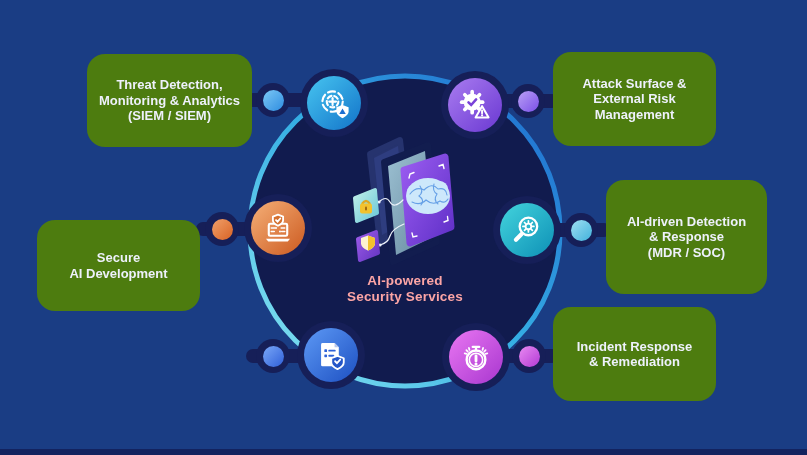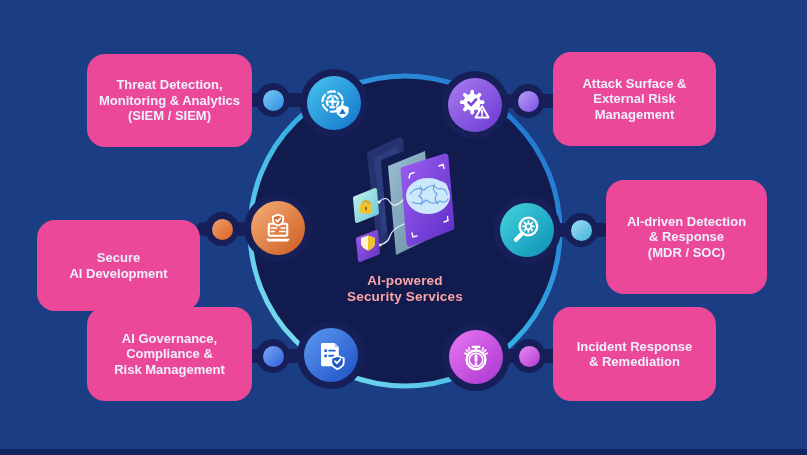--- a/index.html
+++ b/index.html
@@ -14,21 +14,21 @@
   .hub-svg{position:absolute;left:245px;top:71px;width:320px;height:320px;z-index:1;}
   .center-illustration{position:absolute;left:340px;top:132px;width:130px;height:140px;z-index:3;}
   .center-title{
     position:absolute;left:305px;top:273px;width:200px;z-index:4;
     text-align:center;color:#fca5a5;font-size:13.5px;font-weight:700;line-height:15.5px;
     letter-spacing:.2px;
   }
 
   
   .card{
-    position:absolute;background:#ec4899;border-radius:18px;z-index:2;
+    position:absolute;background:#4d7c0f;border-radius:18px;z-index:2;
     display:flex;flex-direction:column;justify-content:center;align-items:center;
     color:#eef1fb;font-size:13px;font-weight:600;line-height:15.5px;text-align:center;
     padding:4px 6px;box-sizing:border-box;
   }
   .card-tl{left:87px;top:54px;width:165px;height:93px;}
   .card-tr{left:553px;top:52px;width:163px;height:94px;}
   .card-ml{left:37px;top:181px;width:163px;height:91px;margin-top:39px;}
   .card-mr{left:606px;top:180px;width:161px;height:114px;}
   .card-bl{left:87px;top:307px;width:165px;height:94px;}
   .card-br{left:553px;top:307px;width:163px;height:94px;}
@@ -292,24 +292,19 @@
   </div>
   <div class="card card-ml">
     <span>Secure</span>
     <span>AI Development</span>
   </div>
   <div class="card card-mr">
     <span>AI-driven Detection</span>
     <span>&amp; Response</span>
     <span>(MDR / SOC)</span>
   </div>
-  <div class="card card-bl">
-    <span>AI Governance,</span>
-    <span>Compliance &amp;</span>
-    <span>Risk Management</span>
-  </div>
   <div class="card card-br">
     <span>Incident Response</span>
     <span>&amp; Remediation</span>
   </div>
 
   <div class="bottom-strip"></div>
 </div>
 
 </body></html>

